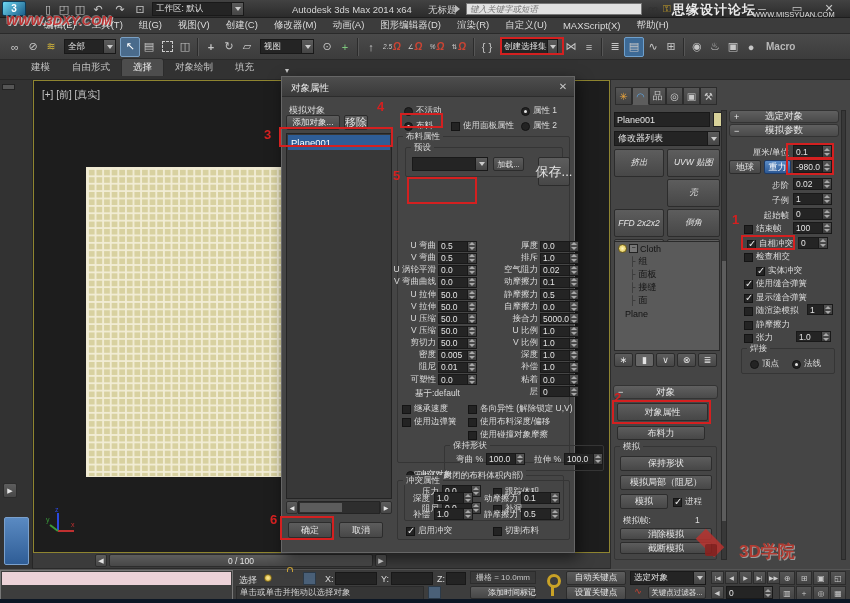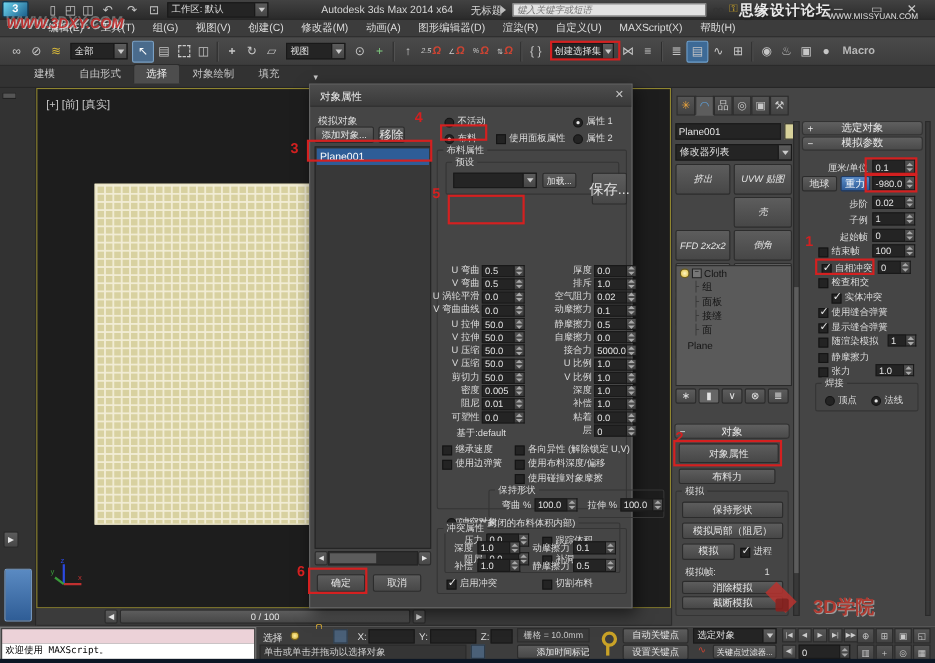--- a/index.html
+++ b/index.html
@@ -482,21 +482,20 @@
           <span class="rad on"></span>
           <span>法线</span>
         </div>
     </div>
     <div class="abs" style="left:230px;top:30px;width:5px;height:450px;background:#383838;border:1px solid #2a2a2a;"></div>
   </div>
 
   <div class="abs" style="left:0;top:569px;width:850px;height:30px;background:#3d3d3d;border-top:1px solid #555;">
     <div class="abs" style="left:0;top:0;width:233px;height:30px;border:1px solid #777;box-sizing:border-box;">
       <div class="abs" style="left:1px;top:1px;width:229px;height:13px;background:#ecd2d8;"></div>
-      <div class="abs" style="left:1px;top:14px;width:229px;height:14px;background:#ffffff;color:#000;font-size:8.5px;font-family:'DejaVu Sans Mono',monospace;padding:1px 3px;box-sizing:border-box;white-space:nowrap;"><span>欢迎使用 MAXScript。</span></div>
     </div>
     <span class="abs lbl" style="left:239px;top:4px;font-size:9px;">选择</span>
     <span class="abs bulbS" style="left:264px;top:4px;"></span>
     <span class="abs lock" style="left:285px;top:1px;"></span>
     <span class="abs" style="left:303px;top:2px;width:13px;height:13px;background:#4a6078;border:1px solid #2c3a48;"></span>
     <span class="abs lbl" style="left:325px;top:4px;font-size:9px;">X:</span>
     <span class="fld abs" style="left:335px;top:2px;width:42px;height:13px;"></span>
     <span class="abs lbl" style="left:381px;top:4px;font-size:9px;">Y:</span>
     <span class="fld abs" style="left:391px;top:2px;width:42px;height:13px;"></span>
     <span class="abs lbl" style="left:437px;top:4px;font-size:9px;">Z:</span>

